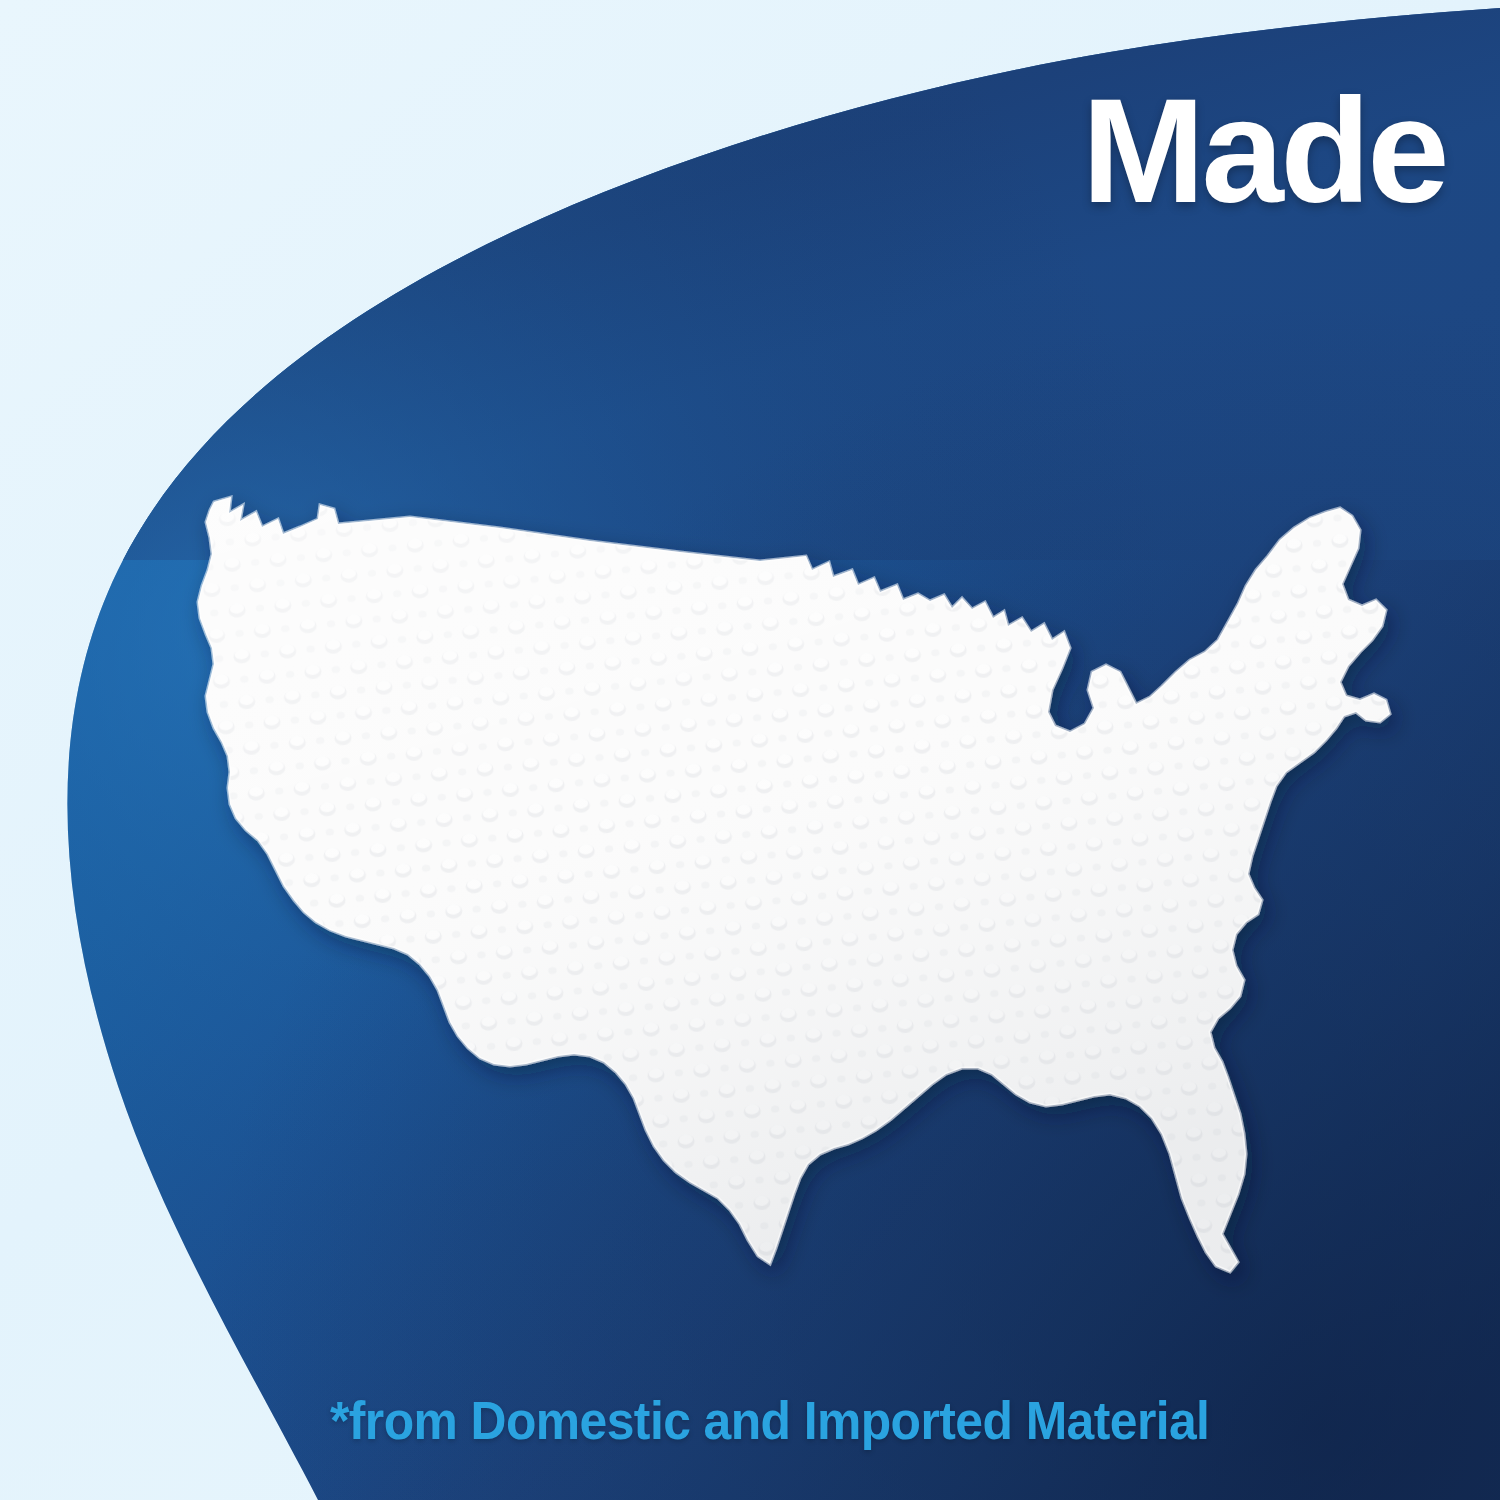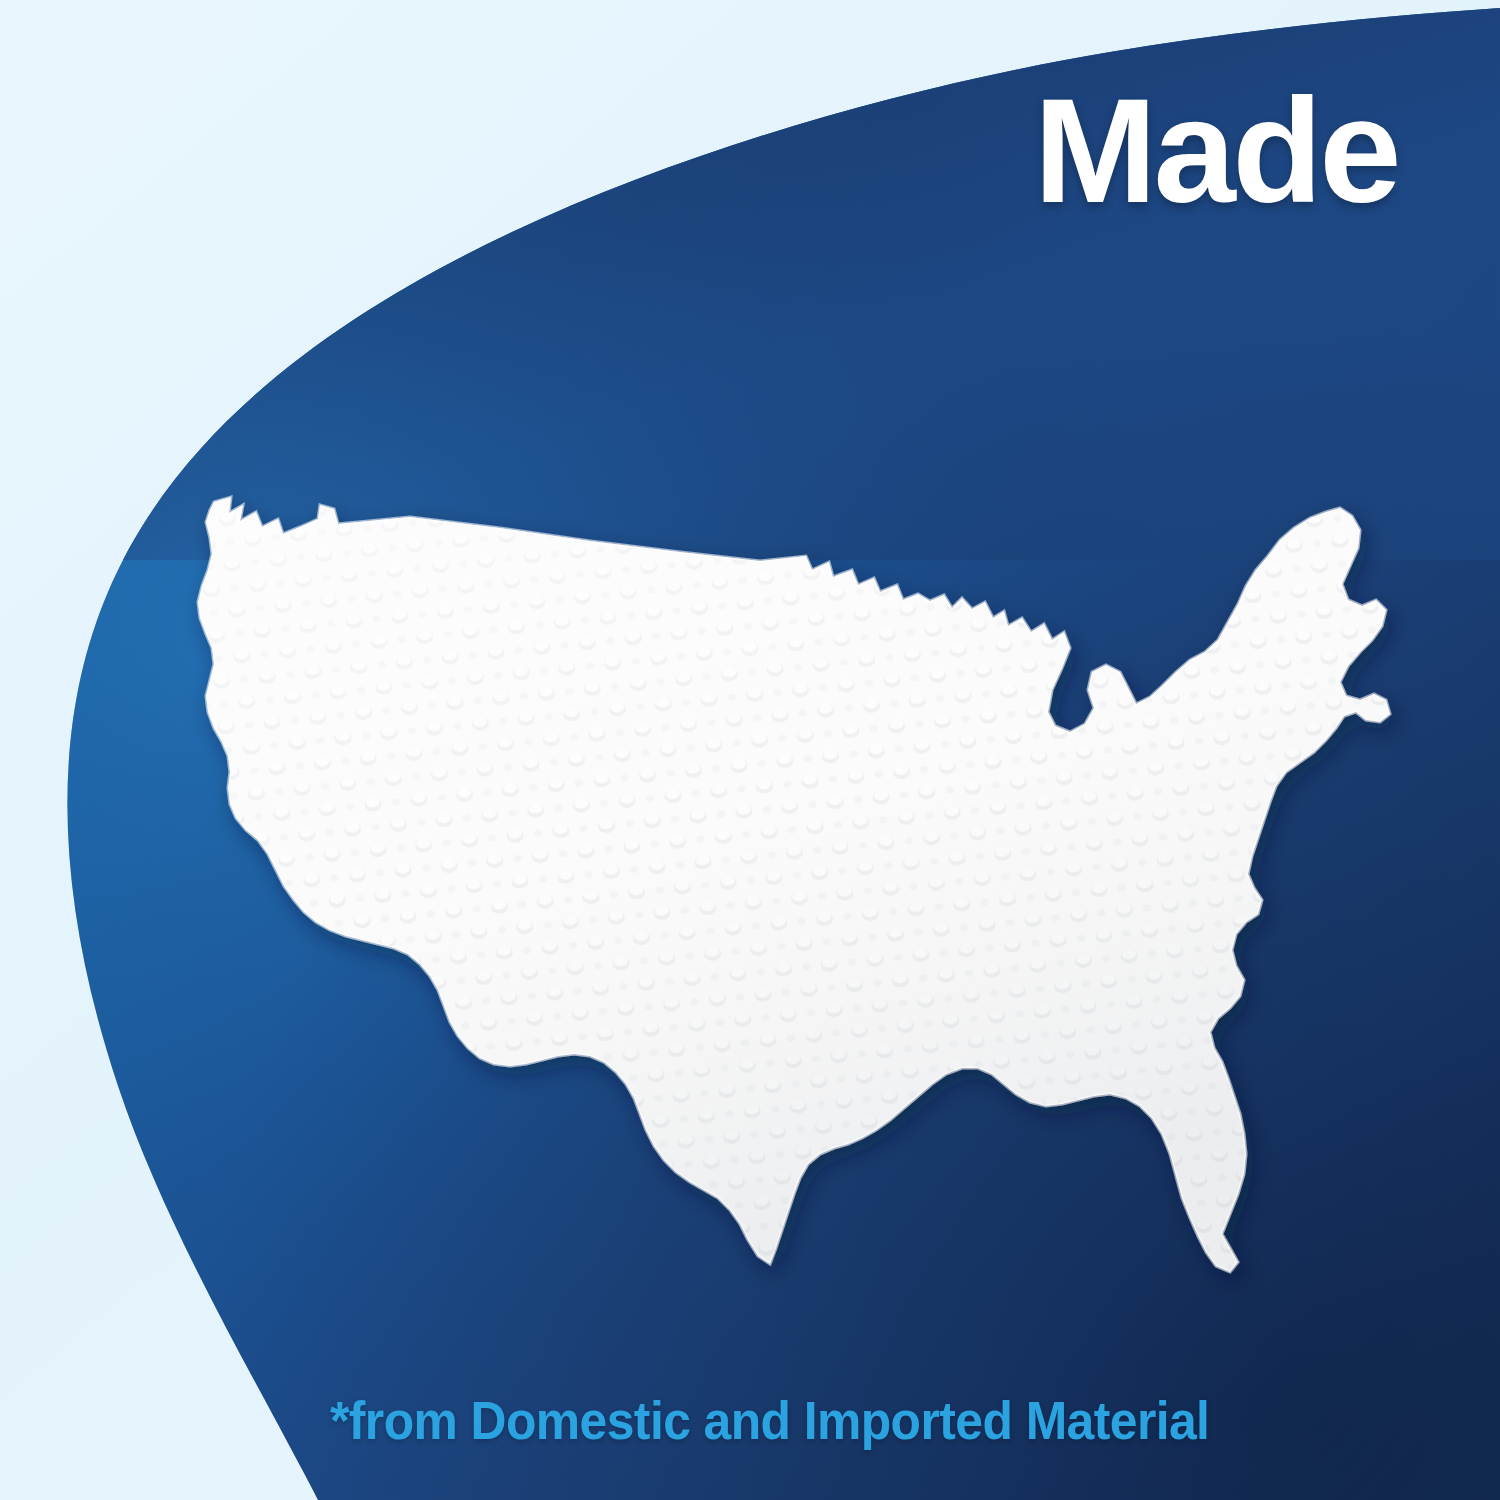--- a/index.html
+++ b/index.html
@@ -42,21 +42,21 @@
   }
   .map-layer svg {
     display: block;
     width: 1500px;
     height: 1500px;
   }
 
   
   .headline {
     position: absolute;
-    left: 608px;
+    left: 656px;
     top: 78px;
     width: 790px;
     text-align: right;
     color: #ffffff;
     font-weight: 700;
     font-size: 148px;
     line-height: 0.98;
     letter-spacing: -3.5px;
     text-shadow: 0 4px 10px rgba(0,0,0,0.28);
     white-space: nowrap;

